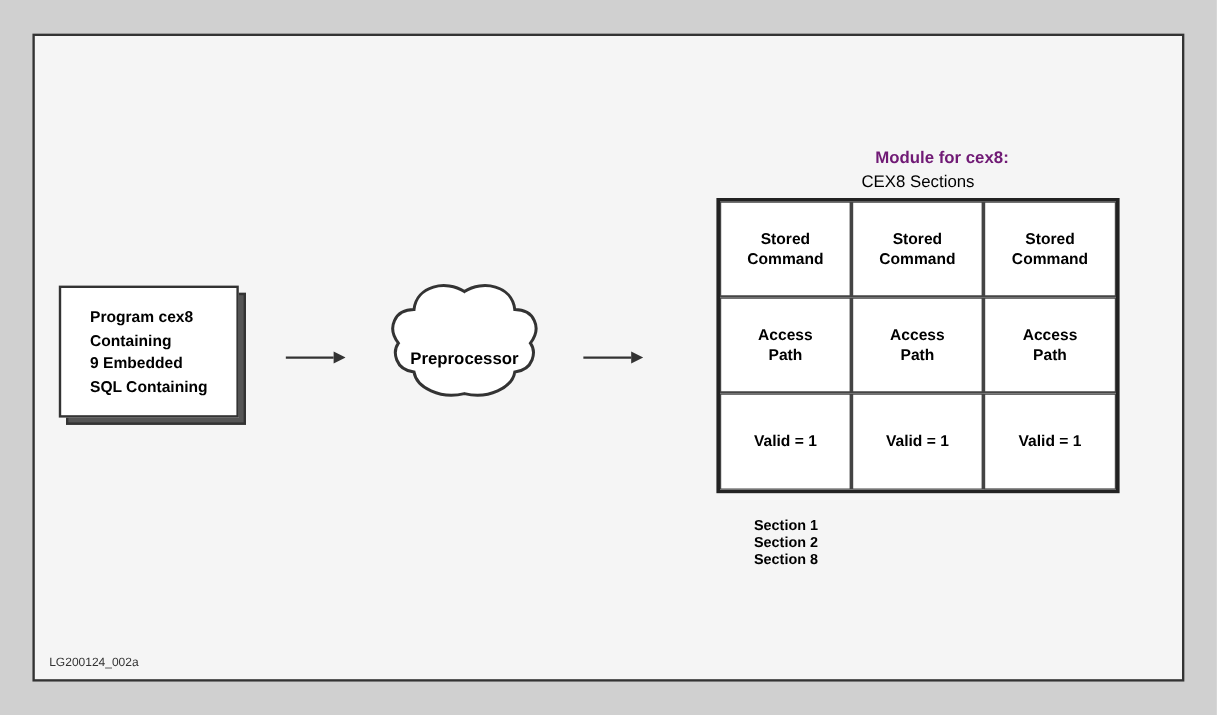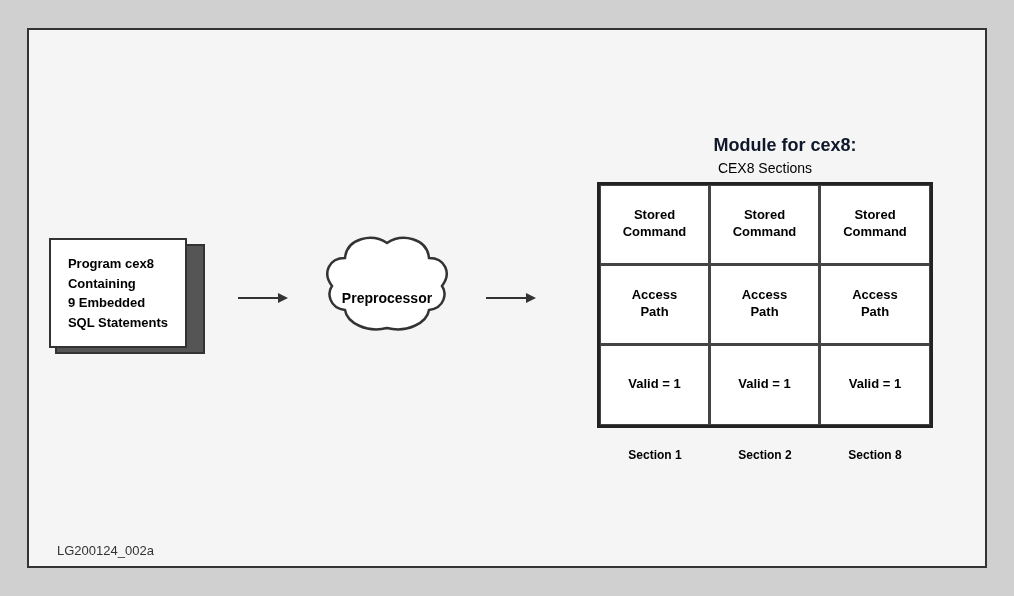--- a/index.html
+++ b/index.html
@@ -16,22 +16,22 @@
       background: #f5f5f5;
       border: 2px solid #333;
       width: 960px;
       height: 540px;
       position: relative;
       padding: 20px;
     }
     .figure-label {
       position: absolute;
       bottom: 8px;
-      left: 28px;
-      font-size: 13px;
+      left: 12px;
+      font-size: 10px;
       color: #333;
     }
     .diagram-area {
       display: flex;
       flex-direction: row;
       align-items: center;
       justify-content: space-between;
       width: 100%;
       height: 100%;
     }
@@ -47,21 +47,21 @@
       left: 6px;
       width: 150px;
       height: 110px;
       background: #555;
       border: 2px solid #333;
     }
     .program-box {
       position: absolute;
       top: 0;
       left: 0;
-      width: 138px;
+      width: 150px;
       height: 110px;
       background: white;
       border: 2px solid #333;
       display: flex;
       align-items: center;
       justify-content: center;
       text-align: left;
       padding: 10px;
     }
     .program-box-text {
@@ -107,23 +107,23 @@
       pointer-events: none;
     }
     
     .module-area {
       display: flex;
       flex-direction: column;
       align-items: center;
       width: 400px;
     }
     .module-title {
-      font-size: 18px;
-      font-weight: bold;
-      color: #0f172a;
+      font-size: 14px;
+      font-weight: bold;
+      color: #701a75;
       margin-bottom: 4px;
       margin-left: 40px;
     }
     .cex8-title {
       font-size: 14px;
       font-weight: normal;
       color: #000;
       margin-bottom: 6px;
     }
     .sections-grid-wrapper {
@@ -150,21 +150,21 @@
       padding: 6px;
     }
     .grid-cell:not(:last-child) {
       border-right: 2px solid #444;
     }
     .grid-row:not(:last-child) .grid-cell {
       border-bottom: 2px solid #444;
     }
     .section-labels {
       display: flex;
-      flex-direction: row;
+      flex-direction: column;
       margin-top: 20px;
       width: 330px;
     }
     .section-label {
       width: 110px;
       text-align: center;
       font-size: 12px;
       font-weight: bold;
       color: #000;
     }
@@ -175,21 +175,21 @@
 <div class="outer-frame">
   <div class="diagram-area">
 
     <div class="program-box-wrapper">
       <div class="program-box-shadow"></div>
       <div class="program-box">
         <div class="program-box-text">
           <span>Program cex8</span><br>
           <span>Containing</span><br>
           <span>9 Embedded</span><br>
-          <span>SQL Statements</span>
+          <span>SQL Containing</span>
         </div>
       </div>
     </div>
 
     <div class="arrow">
       <svg viewBox="0 0 50 20" xmlns="http://www.w3.org/2000/svg">
         <line x1="0" y1="10" x2="40" y2="10" stroke="#333" stroke-width="2"></line>
         <polygon points="40,5 50,10 40,15" fill="#333"></polygon>
       </svg>
     </div>

